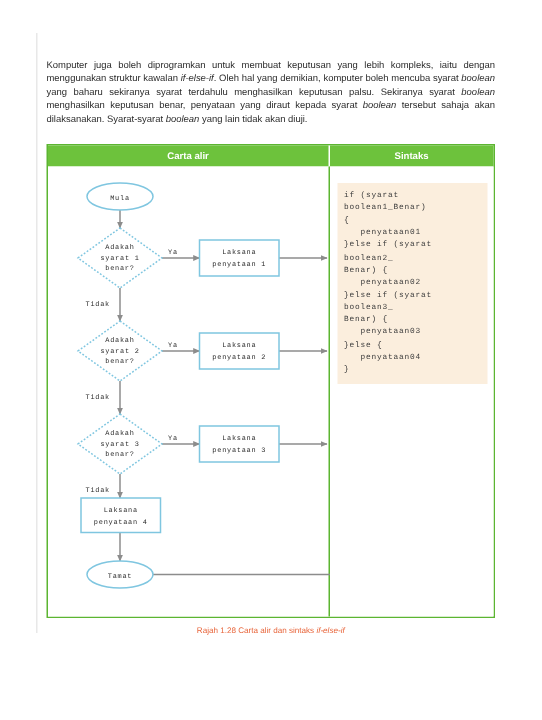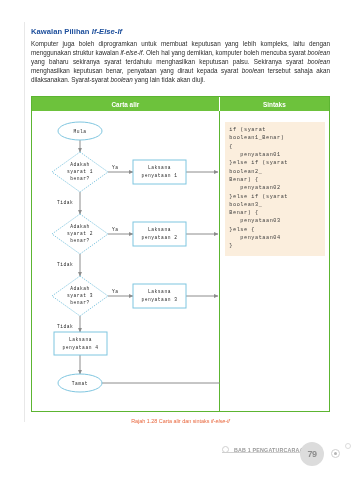--- a/index.html
+++ b/index.html
@@ -218,23 +218,20 @@
     box-sizing: border-box;
   }
 </style>
 </head>
 <body>
 
 <div id="page">
 
   <div class="left-rule"></div>
 
-  <div id="heading">
-    <span>Kawalan Pilihan </span><span class="ital">If-Else-If</span>
-  </div>
 
   <div id="intro">
     <span>Komputer juga boleh diprogramkan untuk membuat keputusan yang lebih kompleks, iaitu dengan menggunakan struktur kawalan </span><i>if-else-if</i><span>. Oleh hal yang demikian, komputer boleh mencuba syarat </span><i>boolean</i><span> yang baharu sekiranya syarat terdahulu menghasilkan keputusan palsu. Sekiranya syarat </span><i>boolean</i><span> menghasilkan keputusan benar, penyataan yang diraut kepada syarat </span><i>boolean</i><span> tersebut sahaja akan dilaksanakan. Syarat-syarat </span><i>boolean</i><span> yang lain tidak akan diuji.</span>
   </div>
 
   <div id="tbl">
 
     <div id="tbl-head">
       <div class="th left">Carta alir</div>
       <div class="th right">Sintaks</div>
@@ -335,24 +332,14 @@
 }</pre>
       </div>
 
     </div>
   </div>
 
   <div id="caption">
     <span>Rajah 1.28 Carta alir dan sintaks </span><i>if-else-if</i>
   </div>
 
-  <div id="footer">
-    <div id="mag-ring"></div>
-    <div id="footer-rule"></div>
-    <div id="footer-label">BAB 1 PENGATURCARAAN</div>
-    <div id="page-circle">
-      <span id="page-number">79</span>
-    </div>
-    <div id="dot-ring"></div>
-    <div id="dot-small"></div>
-  </div>
 
 </div>
 
 </body></html>

